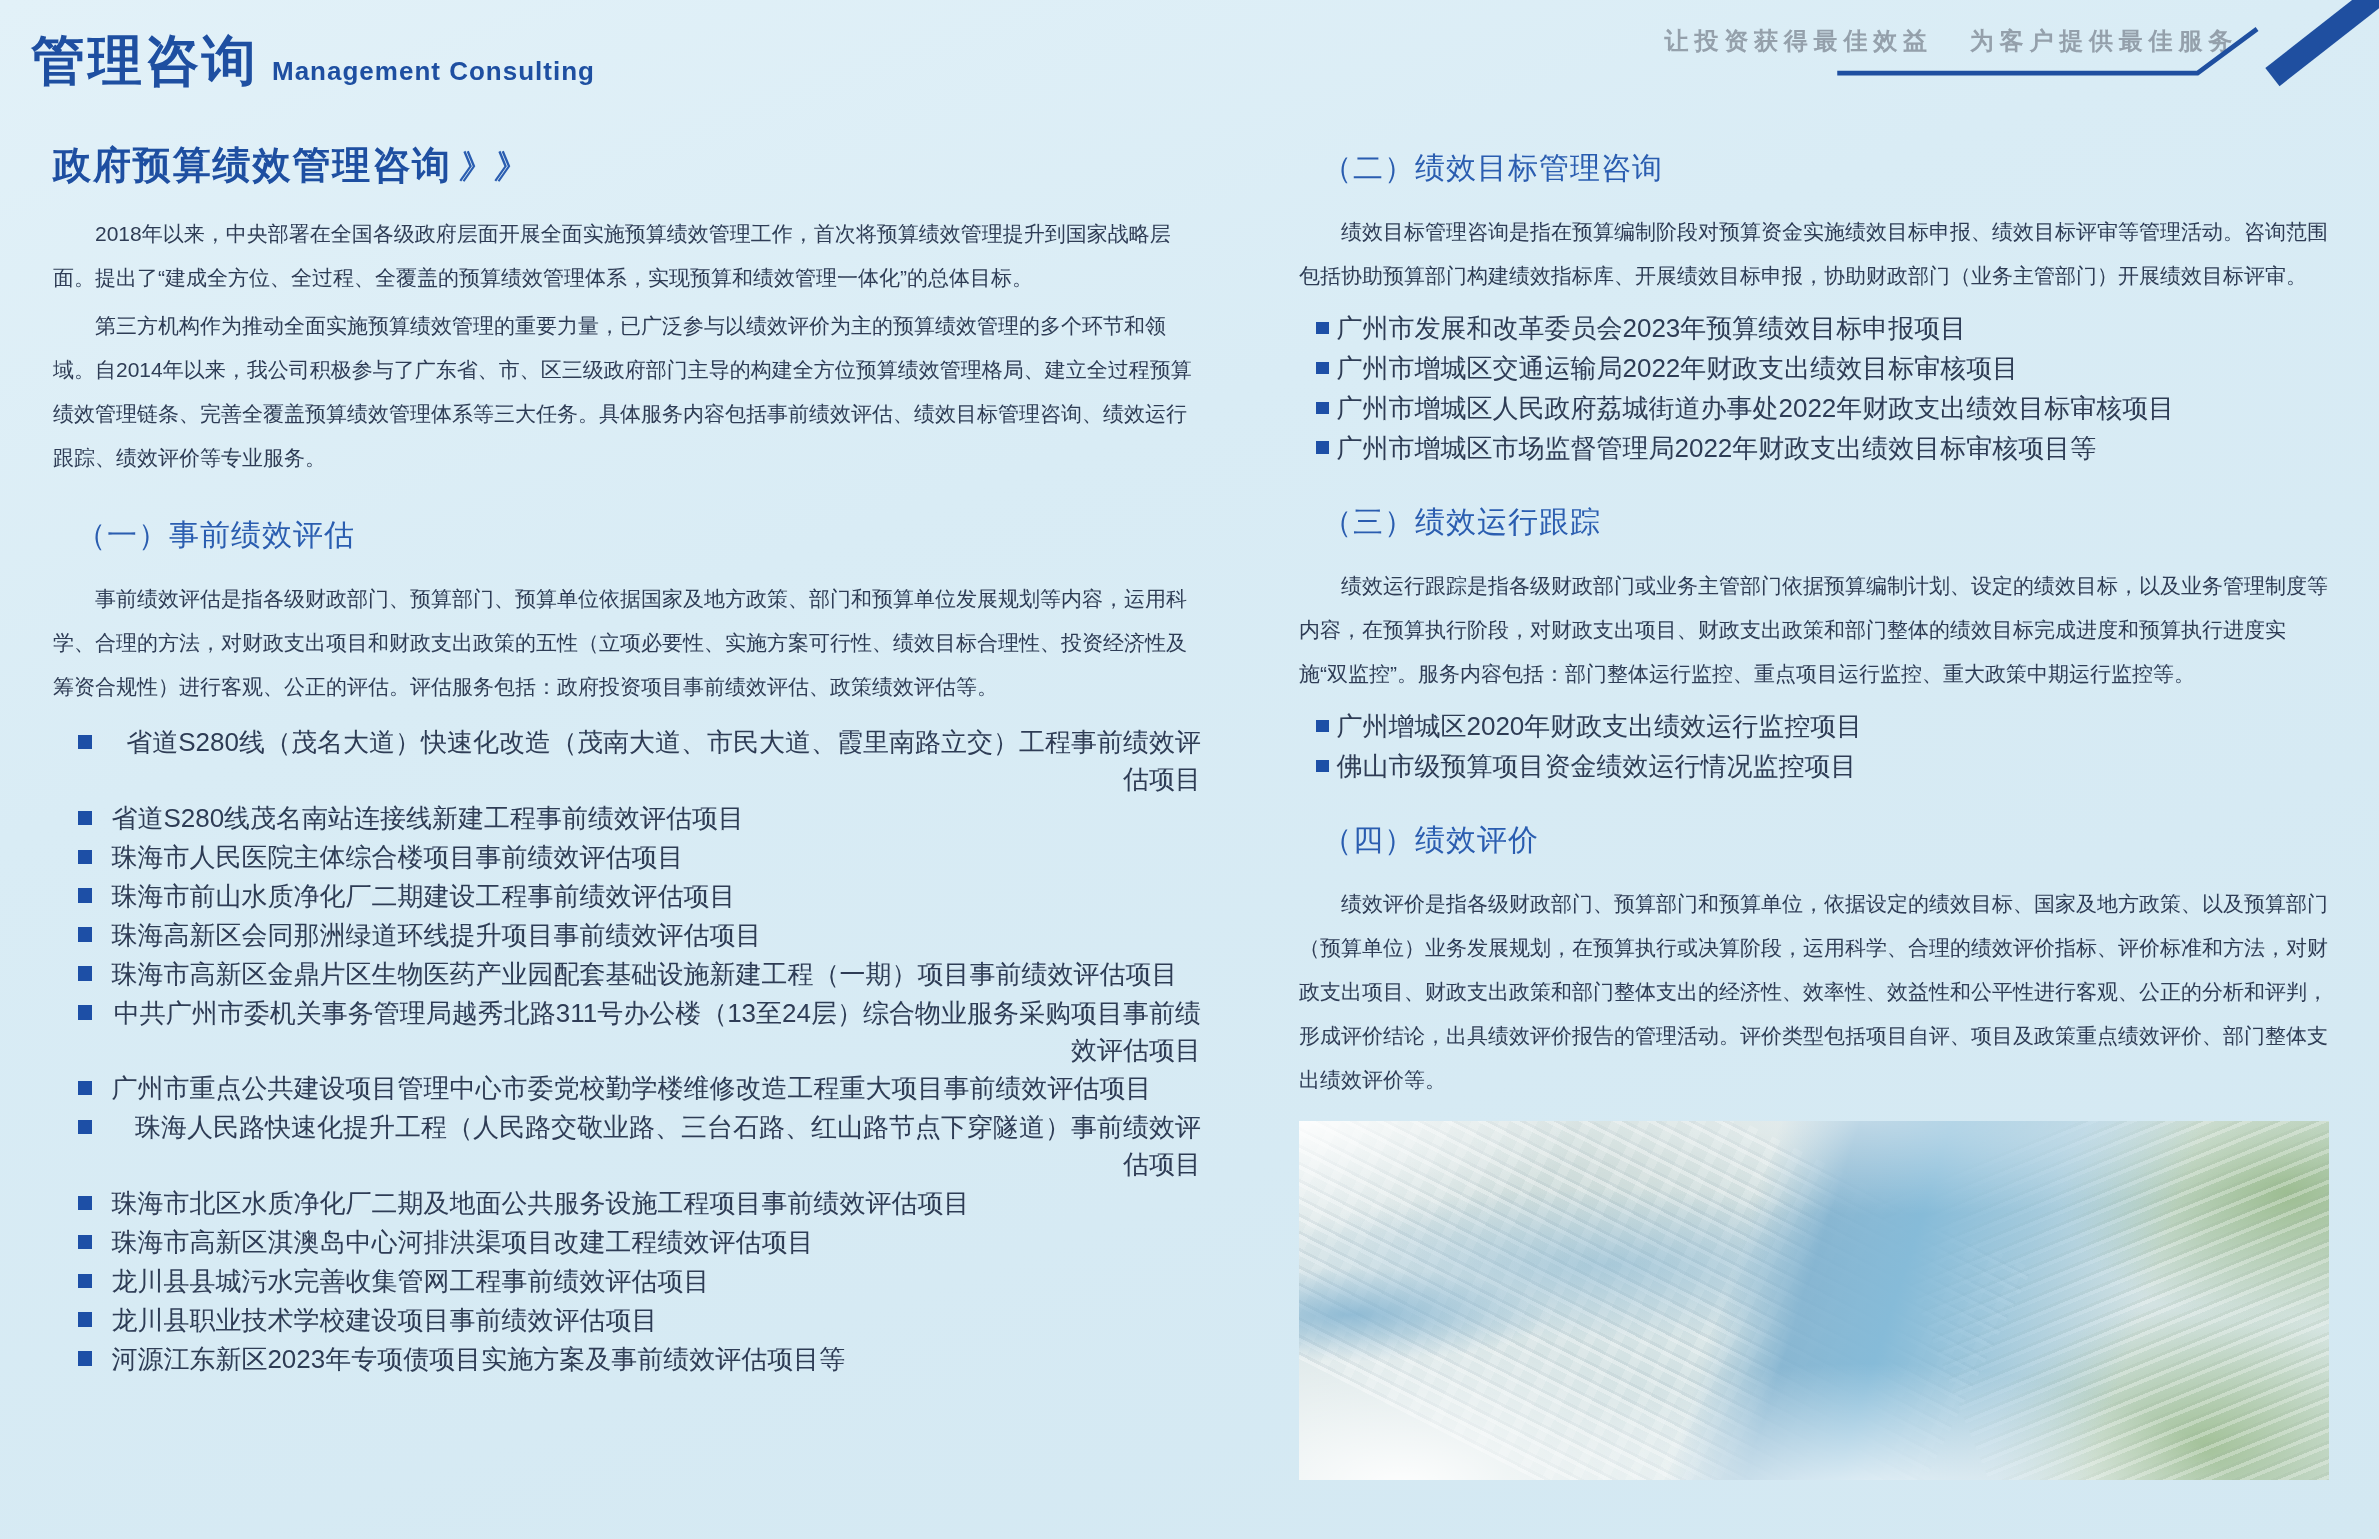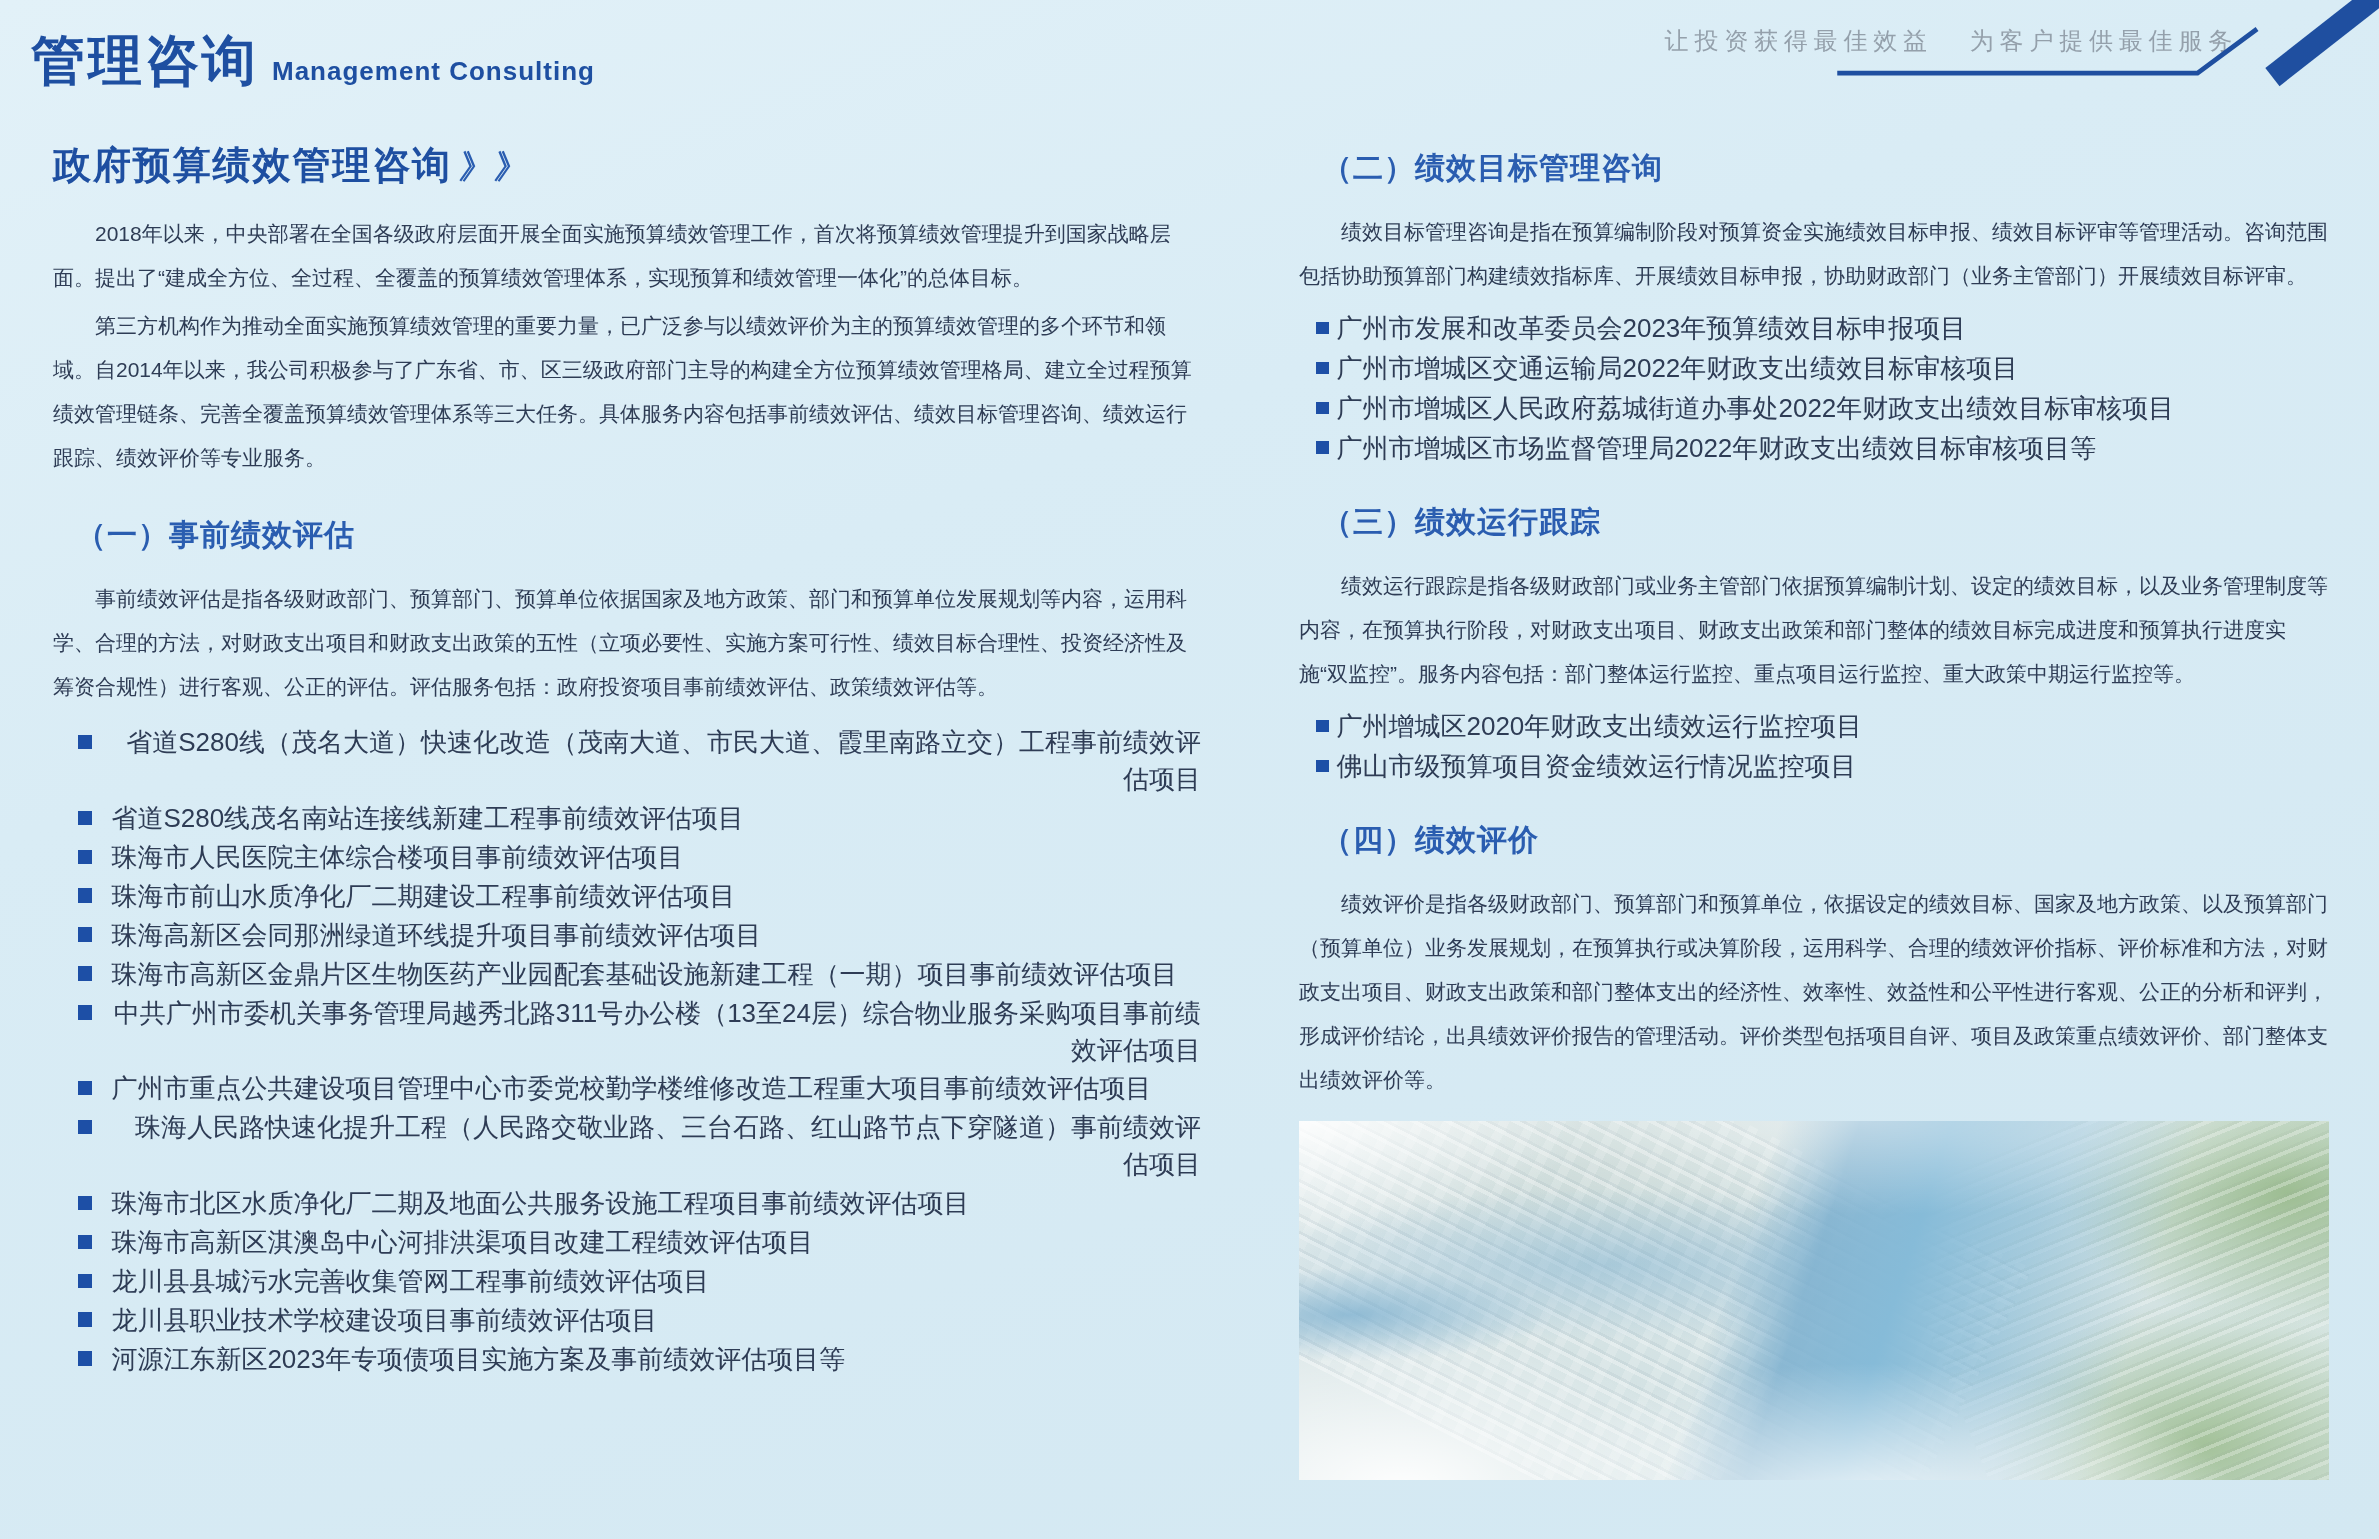--- a/index.html
+++ b/index.html
@@ -9,31 +9,31 @@
     background:linear-gradient(160deg,#e2f1f8 0%,#d9ecf5 35%,#d3e8f2 100%);
     color:var(--body-text,#2e3c55);
   }
   
   .header{position:absolute;top:0;left:0;right:0;height:108px;}
   .brand{position:absolute;left:31px;top:25px;display:flex;align-items:flex-end;}
   .brand-cn{font-size:54px;font-weight:bold;color:var(--accent,#1e4fa1);letter-spacing:2.9px;}
   .brand-en{font-size:26px;font-weight:bold;color:var(--accent,#1e4fa1);margin-left:13.4px;margin-bottom:11px;letter-spacing:1px;}
   .head-right{position:absolute;right:0;top:0;width:634px;height:108px;}
   .tagline{position:absolute;right:142px;top:25px;white-space:nowrap;
-    font-size:24px;font-weight:normal;color:var(--tagline-gray,#94a0ab);letter-spacing:5.8px;}
+    font-size:24px;font-weight:bold;color:var(--tagline-gray,#94a0ab);letter-spacing:5.8px;}
   .tagline .gap{display:inline-block;width:37px;}
   .ribbon{position:absolute;right:0;top:0;}
   
   .col-left{position:absolute;left:53px;top:140px;width:1148px;}
   .col-right{position:absolute;left:1299px;top:144px;width:1030px;}
   .page-title{font-size:38px;font-weight:bold;color:var(--accent,#1e4fa1);letter-spacing:1.9px;margin:0;}
   .chevrons{display:inline-block;font-size:33px;color:var(--heading-blue,#2a5db0);font-weight:bold;margin-left:7.7px;transform:skewX(-8deg);}
   p.body{font-size:21px;line-height:44px;text-indent:2em;margin:21px 0 0 0;color:var(--body-text,#2e3c55);}
   p.body + p.body{margin-top:3.8px;}
-  h2.sec{font-size:30px;font-weight:bold;color:var(--heading-blue,#2a5db0);margin:35px 0 3.8px 23px;letter-spacing:1px;}
+  h2.sec{font-size:30px;font-weight:normal;color:var(--heading-blue,#2a5db0);margin:35px 0 3.8px 23px;letter-spacing:1px;}
   .col-right h2.sec:first-child{margin-top:3.8px;}
   ul.projects{list-style:none;margin:15.4px 0 0 0;padding:0 0 0 25px;text-align:right;}
   ul.projects li{display:flex;gap:19px;font-size:26px;line-height:37px;margin:1.9px 0;color:var(--body-text,#2e3c55);}
   .sq{width:14.4px;height:14.4px;background:var(--bullet-blue,#1d4fa6);margin-top:10.6px;flex:none;}
   .col-right ul.projects{padding-left:17.3px;margin-top:11.5px;}
   .col-right ul.projects li{gap:7.7px;line-height:38px;}
   .col-right .sq{width:12.5px;height:12.5px;margin-top:12.5px;}
   
   .hero{position:relative;width:1030px;height:359px;margin-top:19px;overflow:hidden;
     background:

